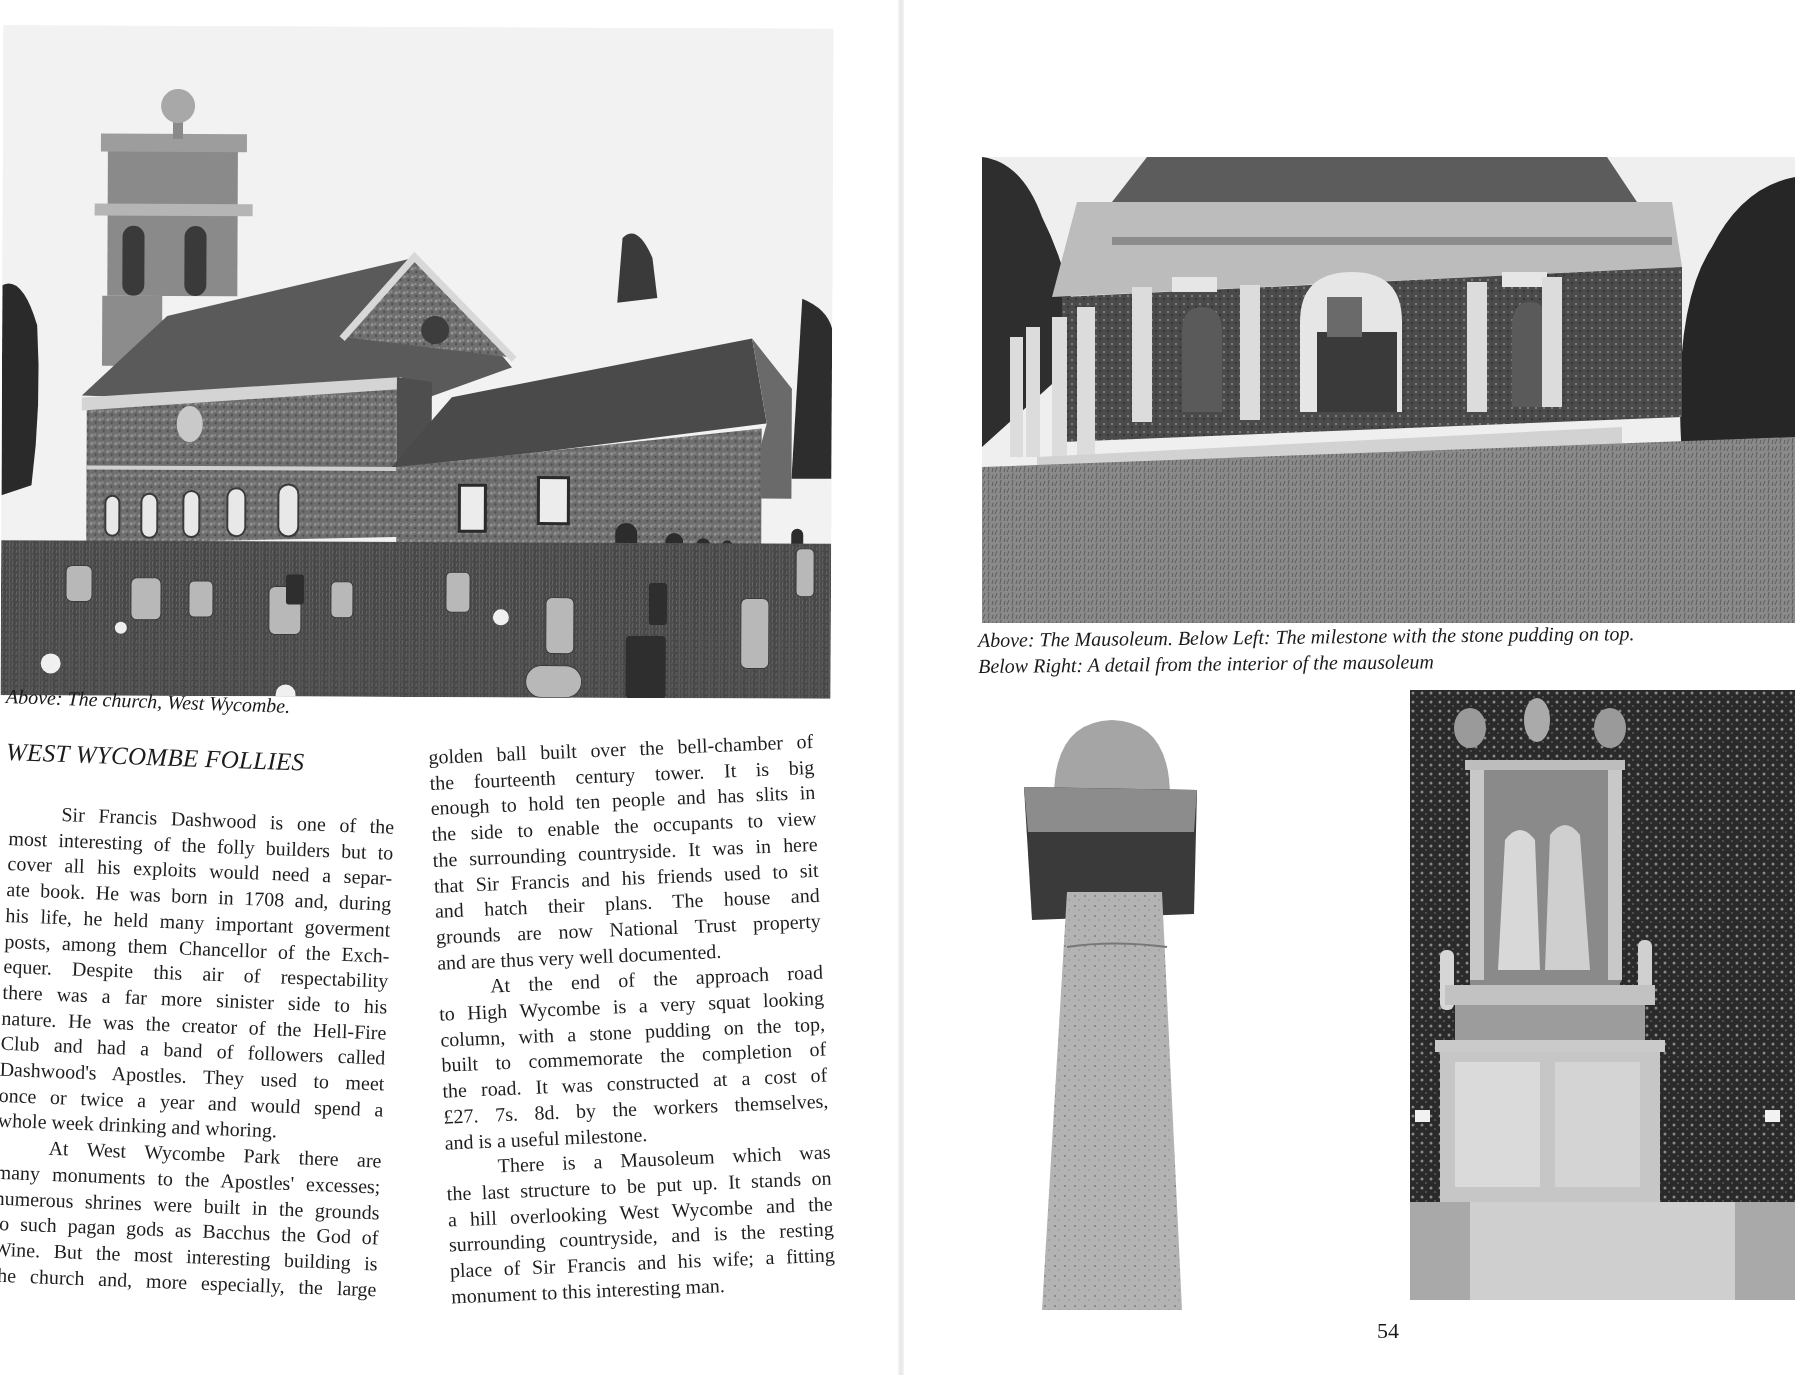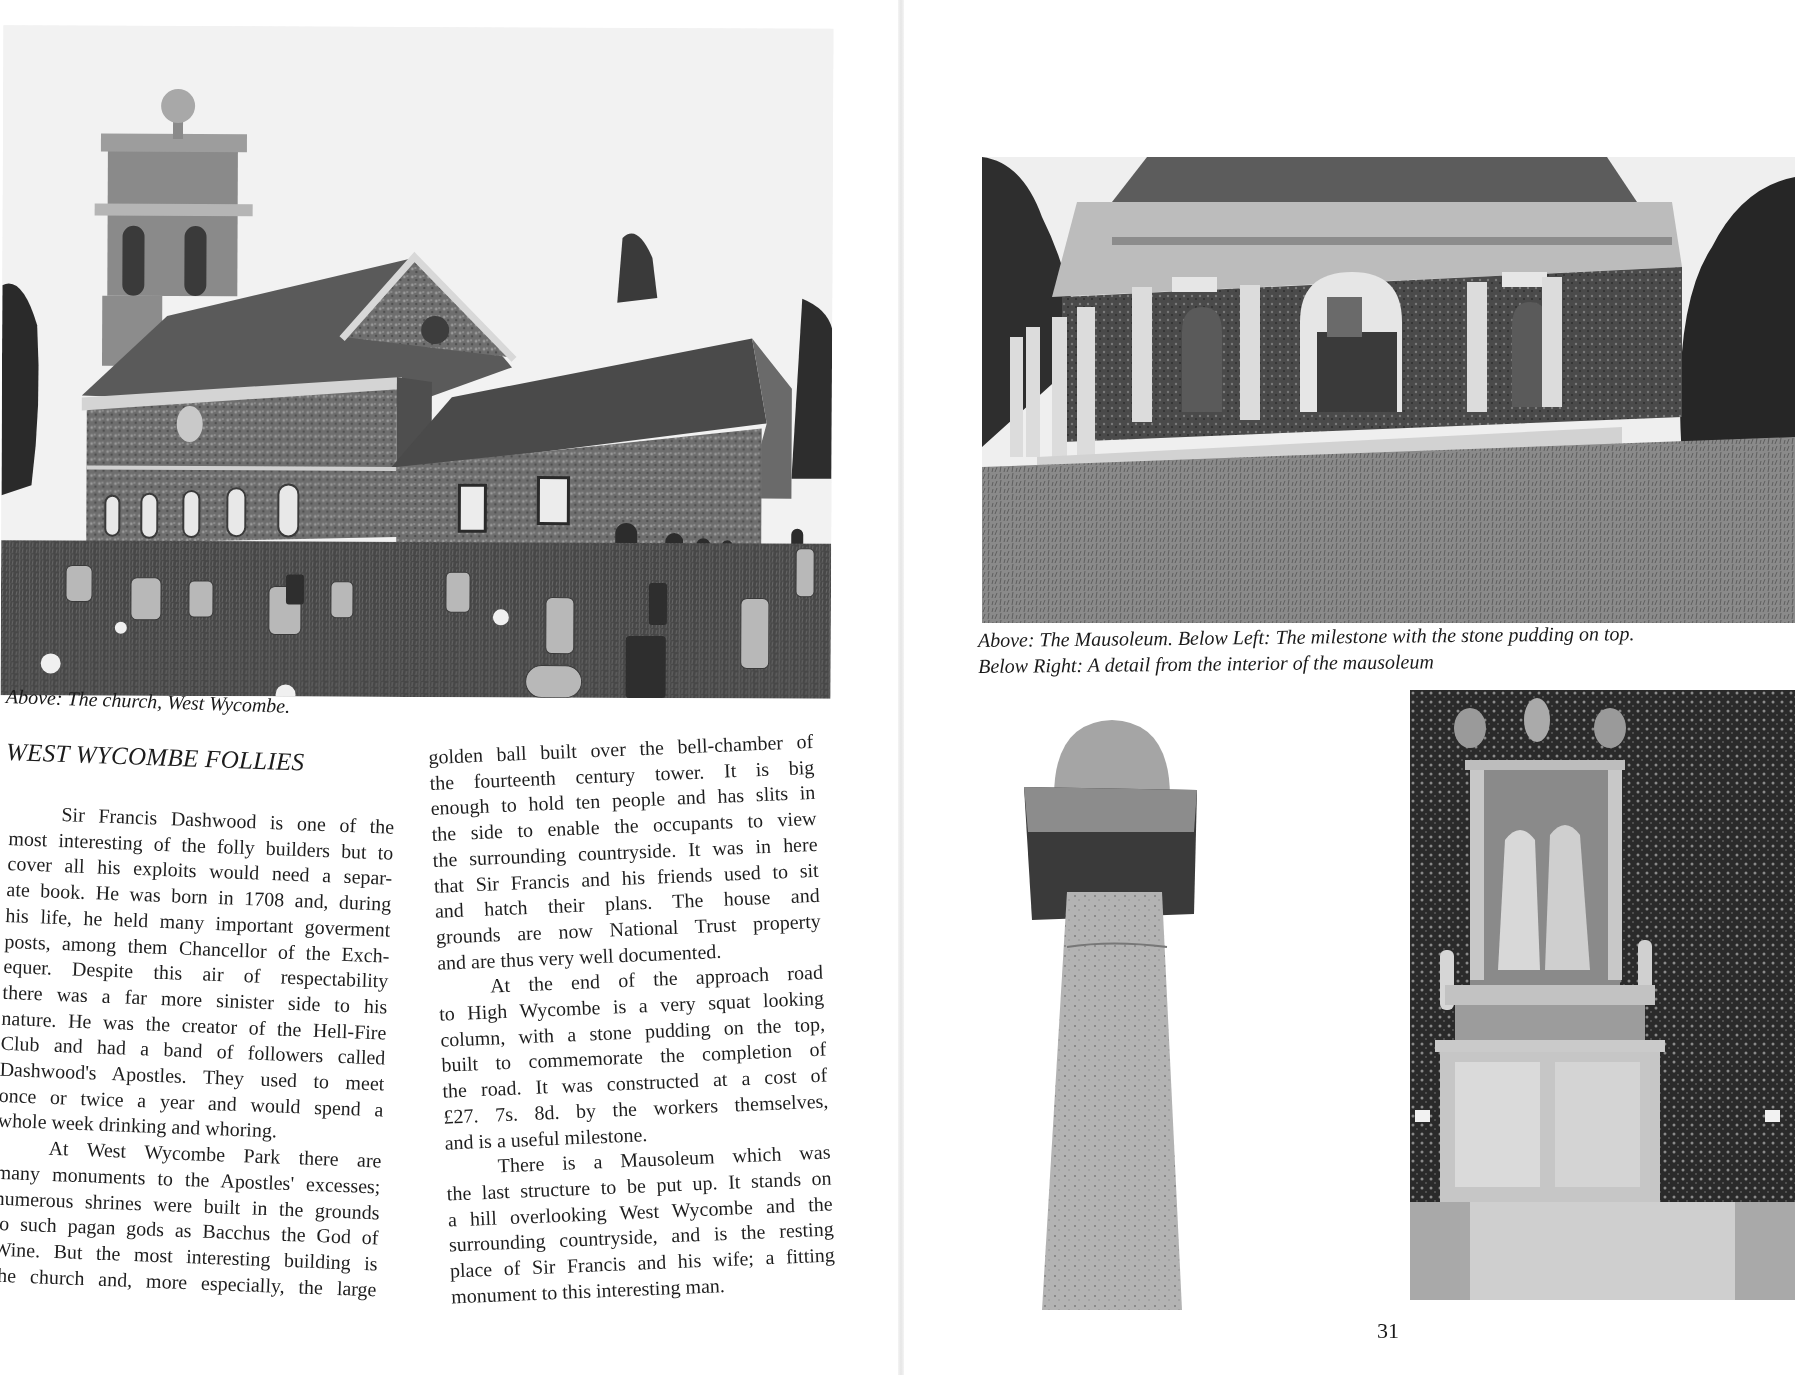--- a/index.html
+++ b/index.html
@@ -370,13 +370,13 @@
     <rect x="45" y="372" width="85" height="125" fill="#dadada"></rect>
     <rect x="145" y="372" width="85" height="125" fill="#d4d4d4"></rect>
     <rect x="5" y="420" width="15" height="12" fill="#f2f2f2"></rect>
     <rect x="355" y="420" width="15" height="12" fill="#f2f2f2"></rect>
 
     <rect x="0" y="512" width="385" height="98" fill="#a9a9a9"></rect>
     <rect x="60" y="512" width="265" height="98" fill="#cfcfcf"></rect>
   </svg>
 </div>
 
-<div class="page-number">31</div>
+<div class="page-number">54</div>
 
 </body></html>

